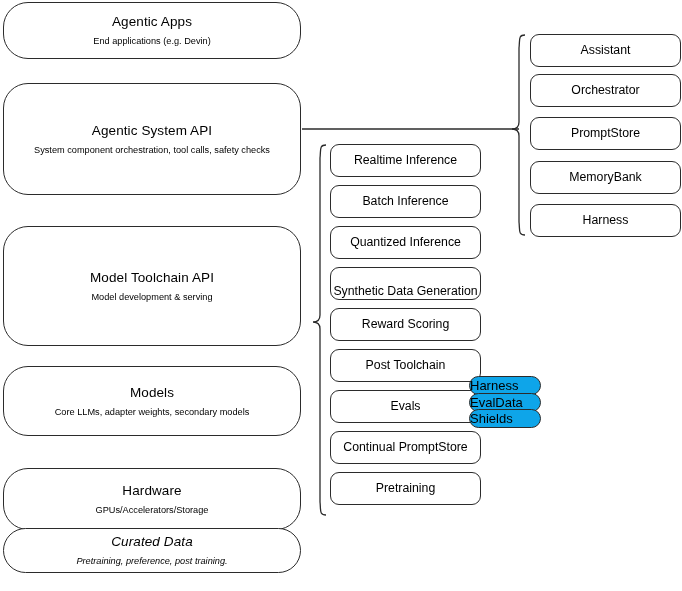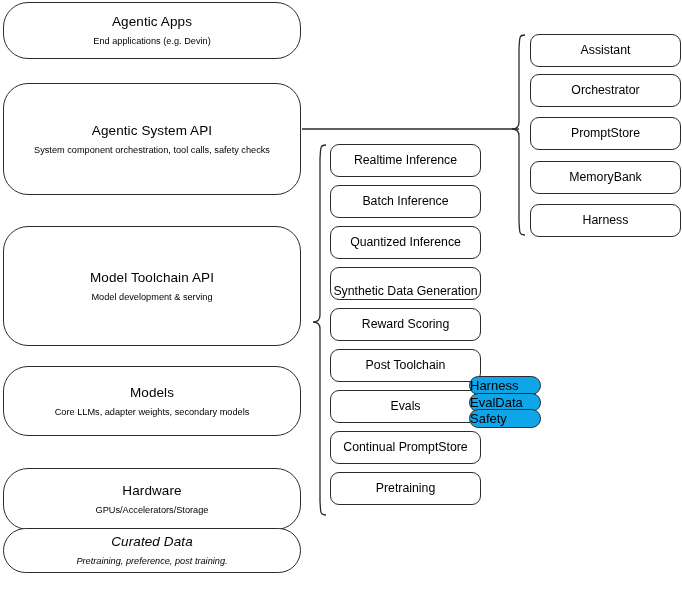--- a/index.html
+++ b/index.html
@@ -172,21 +172,21 @@
     <span>Pretraining</span>
   </div>
 
   <div class="oval" style="top:376px;">
     <span>Harness</span>
   </div>
   <div class="oval" style="top:393px;">
     <span>EvalData</span>
   </div>
   <div class="oval" style="top:409px;">
-    <span>Safety</span>
+    <span>Shields</span>
   </div>
 
   <div class="rbox cap right-cap" style="top:34px;">
     <span>Assistant</span>
   </div>
   <div class="rbox cap right-cap" style="top:74px;">
     <span>Orchestrator</span>
   </div>
   <div class="rbox cap right-cap" style="top:117px;">
     <span>PromptStore</span>

